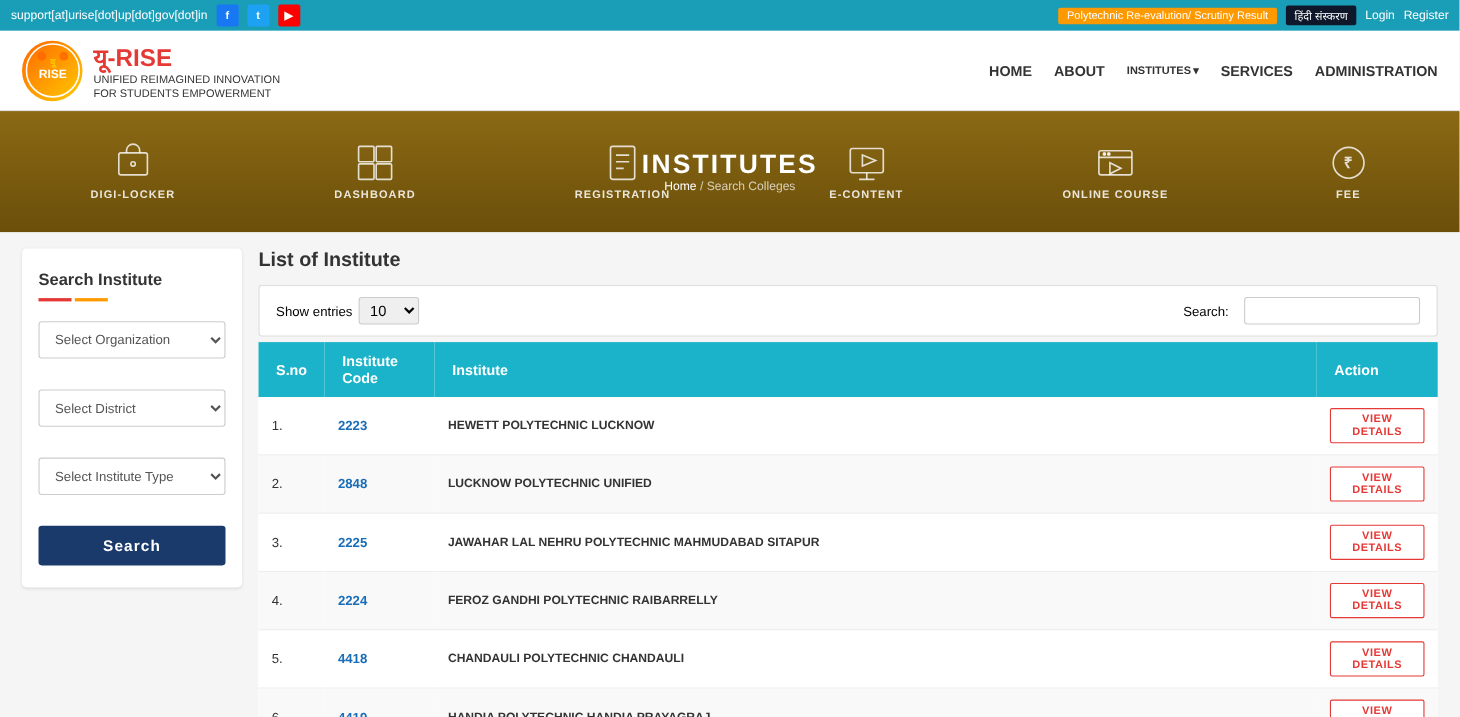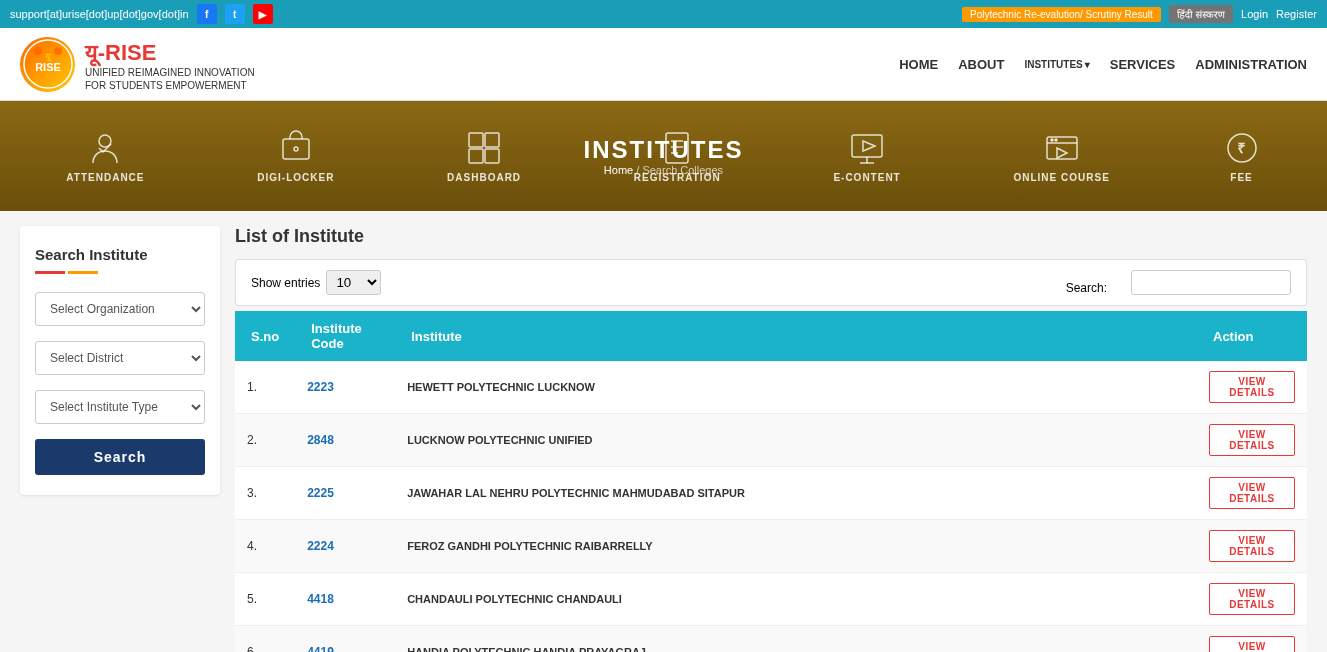--- a/index.html
+++ b/index.html
@@ -30,21 +30,21 @@
     .social-icon.twitter { background: #1da1f2; }
     .social-icon.yt { background: #ff0000; }
     .top-bar-right .marquee-btn {
       background: #ff9900;
       color: white;
       padding: 2px 8px;
       border-radius: 2px;
       font-size: 10px;
     }
     .top-bar-right .hindi-btn {
-      background: #737373;
+      background: #0f172a;
       color: white;
       padding: 2px 8px;
       border-radius: 2px;
       font-size: 10px;
     }
     .top-bar-right .login-btn, .top-bar-right .register-btn {
       color: white;
       font-size: 11px;
       cursor: pointer;
     }
@@ -157,21 +157,21 @@
     .sidebar-select {
       width: 100%;
       padding: 8px 10px;
       border: 1px solid #ccc;
       border-radius: 3px;
       font-size: 12px;
       color: #555;
       background: white;
       appearance: auto;
       cursor: pointer;
-      margin-bottom: 15px;
+      margin-bottom: 28px;
     }
     .sidebar-search-btn {
       width: 100%;
       padding: 10px;
       background: #1a3a6b;
       color: white;
       border: none;
       border-radius: 3px;
       font-size: 14px;
       font-weight: bold;
@@ -198,21 +198,21 @@
       justify-content: space-between;
       align-items: center;
       margin-bottom: 5px;
     }
     .show-entries { display: flex; align-items: center; gap: 6px; font-size: 12px; }
     .show-entries select {
       padding: 3px 5px;
       border: 1px solid #ccc;
       border-radius: 3px;
     }
-    .search-box { display: flex; align-items: flex-end; gap: 24px; font-size: 12px; }
+    .search-box { display: flex; align-items: center; gap: 14px; font-size: 12px; }
     .search-box input {
       padding: 4px 8px;
       border: 1px solid #ccc;
       border-radius: 3px;
       width: 160px;
     }
 
     
     .institute-table {
       width: 100%;
@@ -299,28 +299,20 @@
         <span>▾</span>
     </a>
     <a>SERVICES</a>
     <a>ADMINISTRATION</a>
   </nav>
 </div>
 
 <div class="hero-banner">
   <div class="hero-icons">
 
-    <div class="hero-icon-item">
-      <svg viewBox="0 0 38 38" fill="none" stroke="rgba(255,255,255,0.8)" stroke-width="1.5">
-        <circle cx="19" cy="12" r="6"></circle>
-          <path d="M7 34c0-7 5-12 12-12s12 5 12 12"></path>
-          <polyline points="13,19 17,23 25,15"></polyline>
-      </svg>
-      <span>ATTENDANCE</span>
-    </div>
     <div class="hero-icon-item">
       <svg viewBox="0 0 38 38" fill="none" stroke="rgba(255,255,255,0.8)" stroke-width="1.5">
         <rect x="6" y="10" width="26" height="20" rx="2"></rect>
           <path d="M13 10V8a6 6 0 0 1 12 0v2"></path>
           <circle cx="19" cy="20" r="2"></circle>
       </svg>
       <span>DIGI-LOCKER</span>
     </div>
     <div class="hero-icon-item">
       <svg viewBox="0 0 38 38" fill="none" stroke="rgba(255,255,255,0.8)" stroke-width="1.5">

